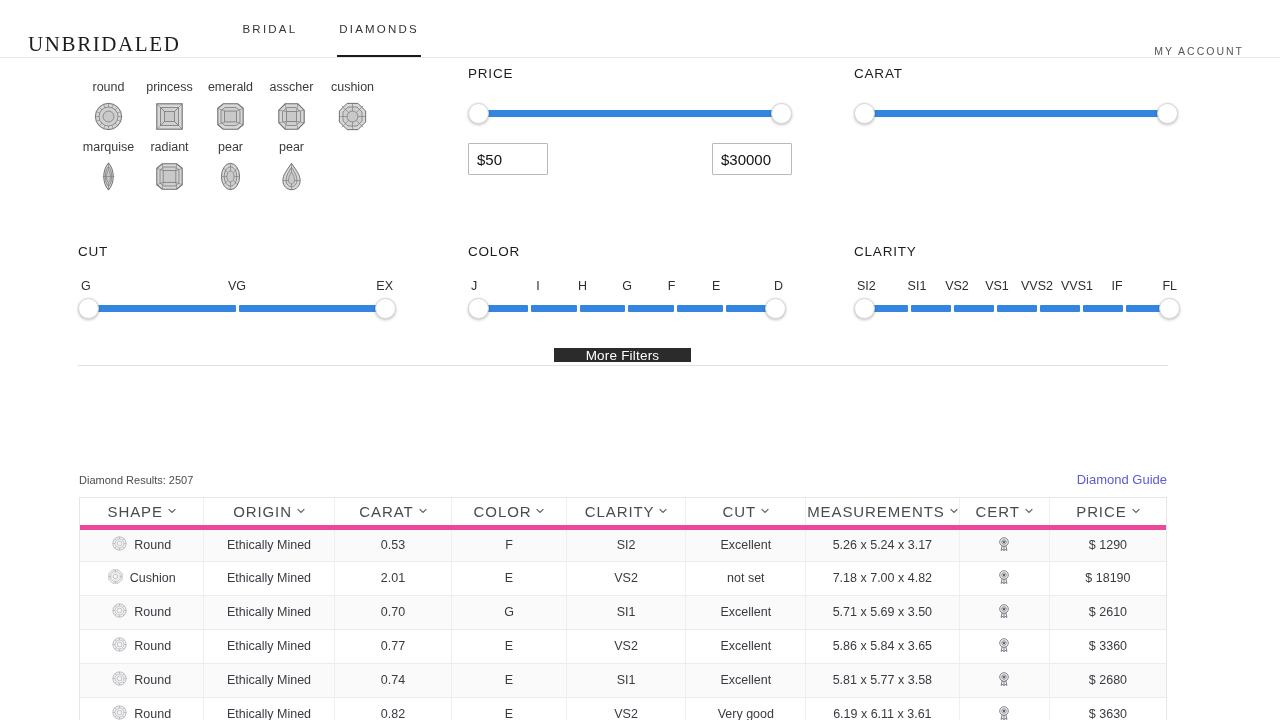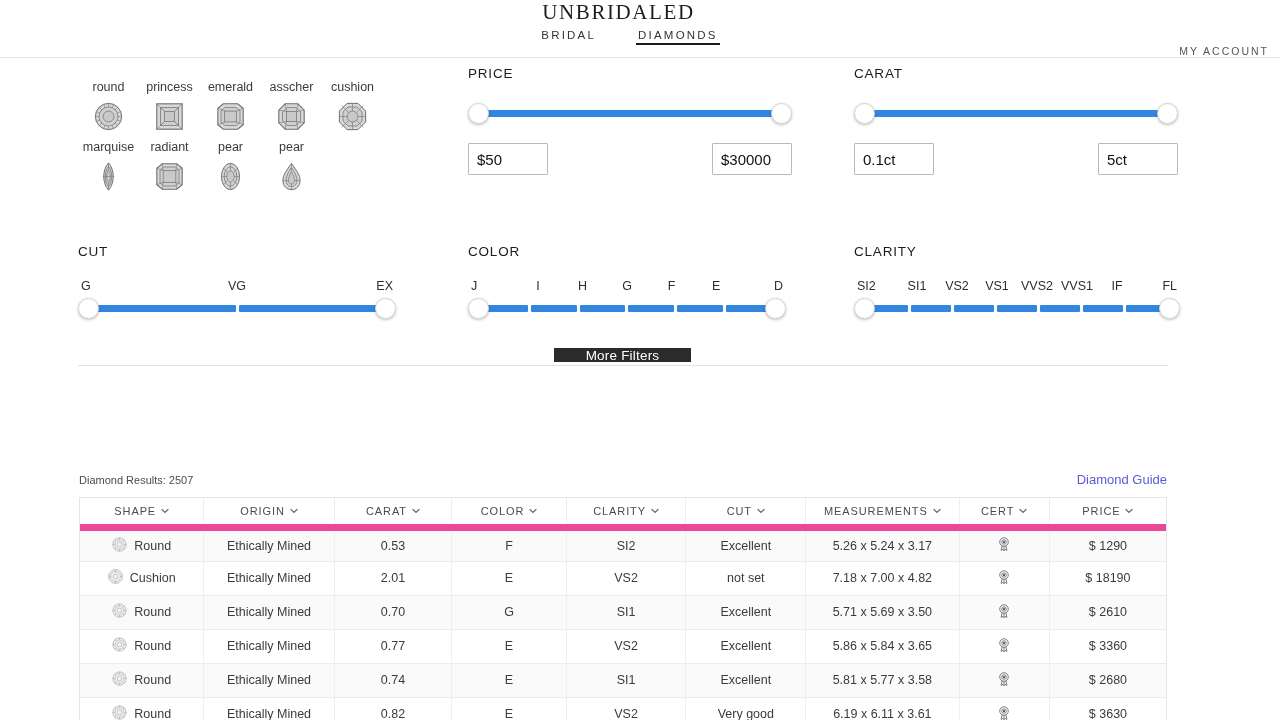--- a/index.html
+++ b/index.html
@@ -12,23 +12,22 @@
     font-family: "Liberation Sans", sans-serif;
     -webkit-font-smoothing: antialiased;
   }
 
   
   .site-header {
     position: relative;
     height: 58px;
     border-bottom: 1px solid #e8e8e8;
     display: flex;
-    align-items: center;
-    padding: 0 11px 0 28px;
-    flex-direction: column;
+    align-items: flex-end;
+    padding: 0 36px 0 28px;
   }
   .brand {
     font-family: "Liberation Serif", serif;
     font-size: 21px;
     letter-spacing: 1.6px;
     color: #1d1d1d;
     font-weight: 400;
     margin-right: 60px;
     white-space: nowrap;
   }
@@ -215,26 +214,26 @@
     margin: 10px 113px 0 79px;
     border: 1px solid #e6e6e6;
     border-bottom: none;
   }
   table.results {
     width: 100%;
     border-collapse: collapse;
     table-layout: fixed;
   }
   table.results th {
-    font-size: 11px;
+    font-size: 15px;
     letter-spacing: 0.9px;
     color: #4a4a52;
     font-weight: 400;
     height: 29px;
-    border-bottom: 7px solid #ec4899;
+    border-bottom: 5px solid #ec4899;
     border-right: 1px solid #efefef;
     background: #fff;
     white-space: nowrap;
     cursor: pointer;
   }
   table.results th:last-child { border-right: none; }
   .th-inner { display: inline-flex; align-items: center; gap: 5px; justify-content: center; }
   .chev { display: inline-block; width: 8px; height: 8px; position: relative; }
   .chev svg { position: absolute; top: 0; left: 0; }
 
@@ -437,24 +436,20 @@
       </div>
     </div>
 
     <div class="col-carat">
       <div class="field-label">CARAT</div>
       <div style="width:324px">
         <div class="range-wrap">
           <div class="range-track"></div>
           <div class="knob left"></div>
           <div class="knob right"></div>
-        </div>
-        <div class="inputs-row">
-          <input class="txt-input" type="text" value="0.1ct" style="">
-          <input class="txt-input" type="text" value="5ct" style="">
         </div>
       </div>
     </div>
   </div>
 
   <div class="filter-row2" style="margin-top:44px">
 
     <div class="col-cut">
       <div class="range-label">CUT</div>
       <div class="slider-box">

